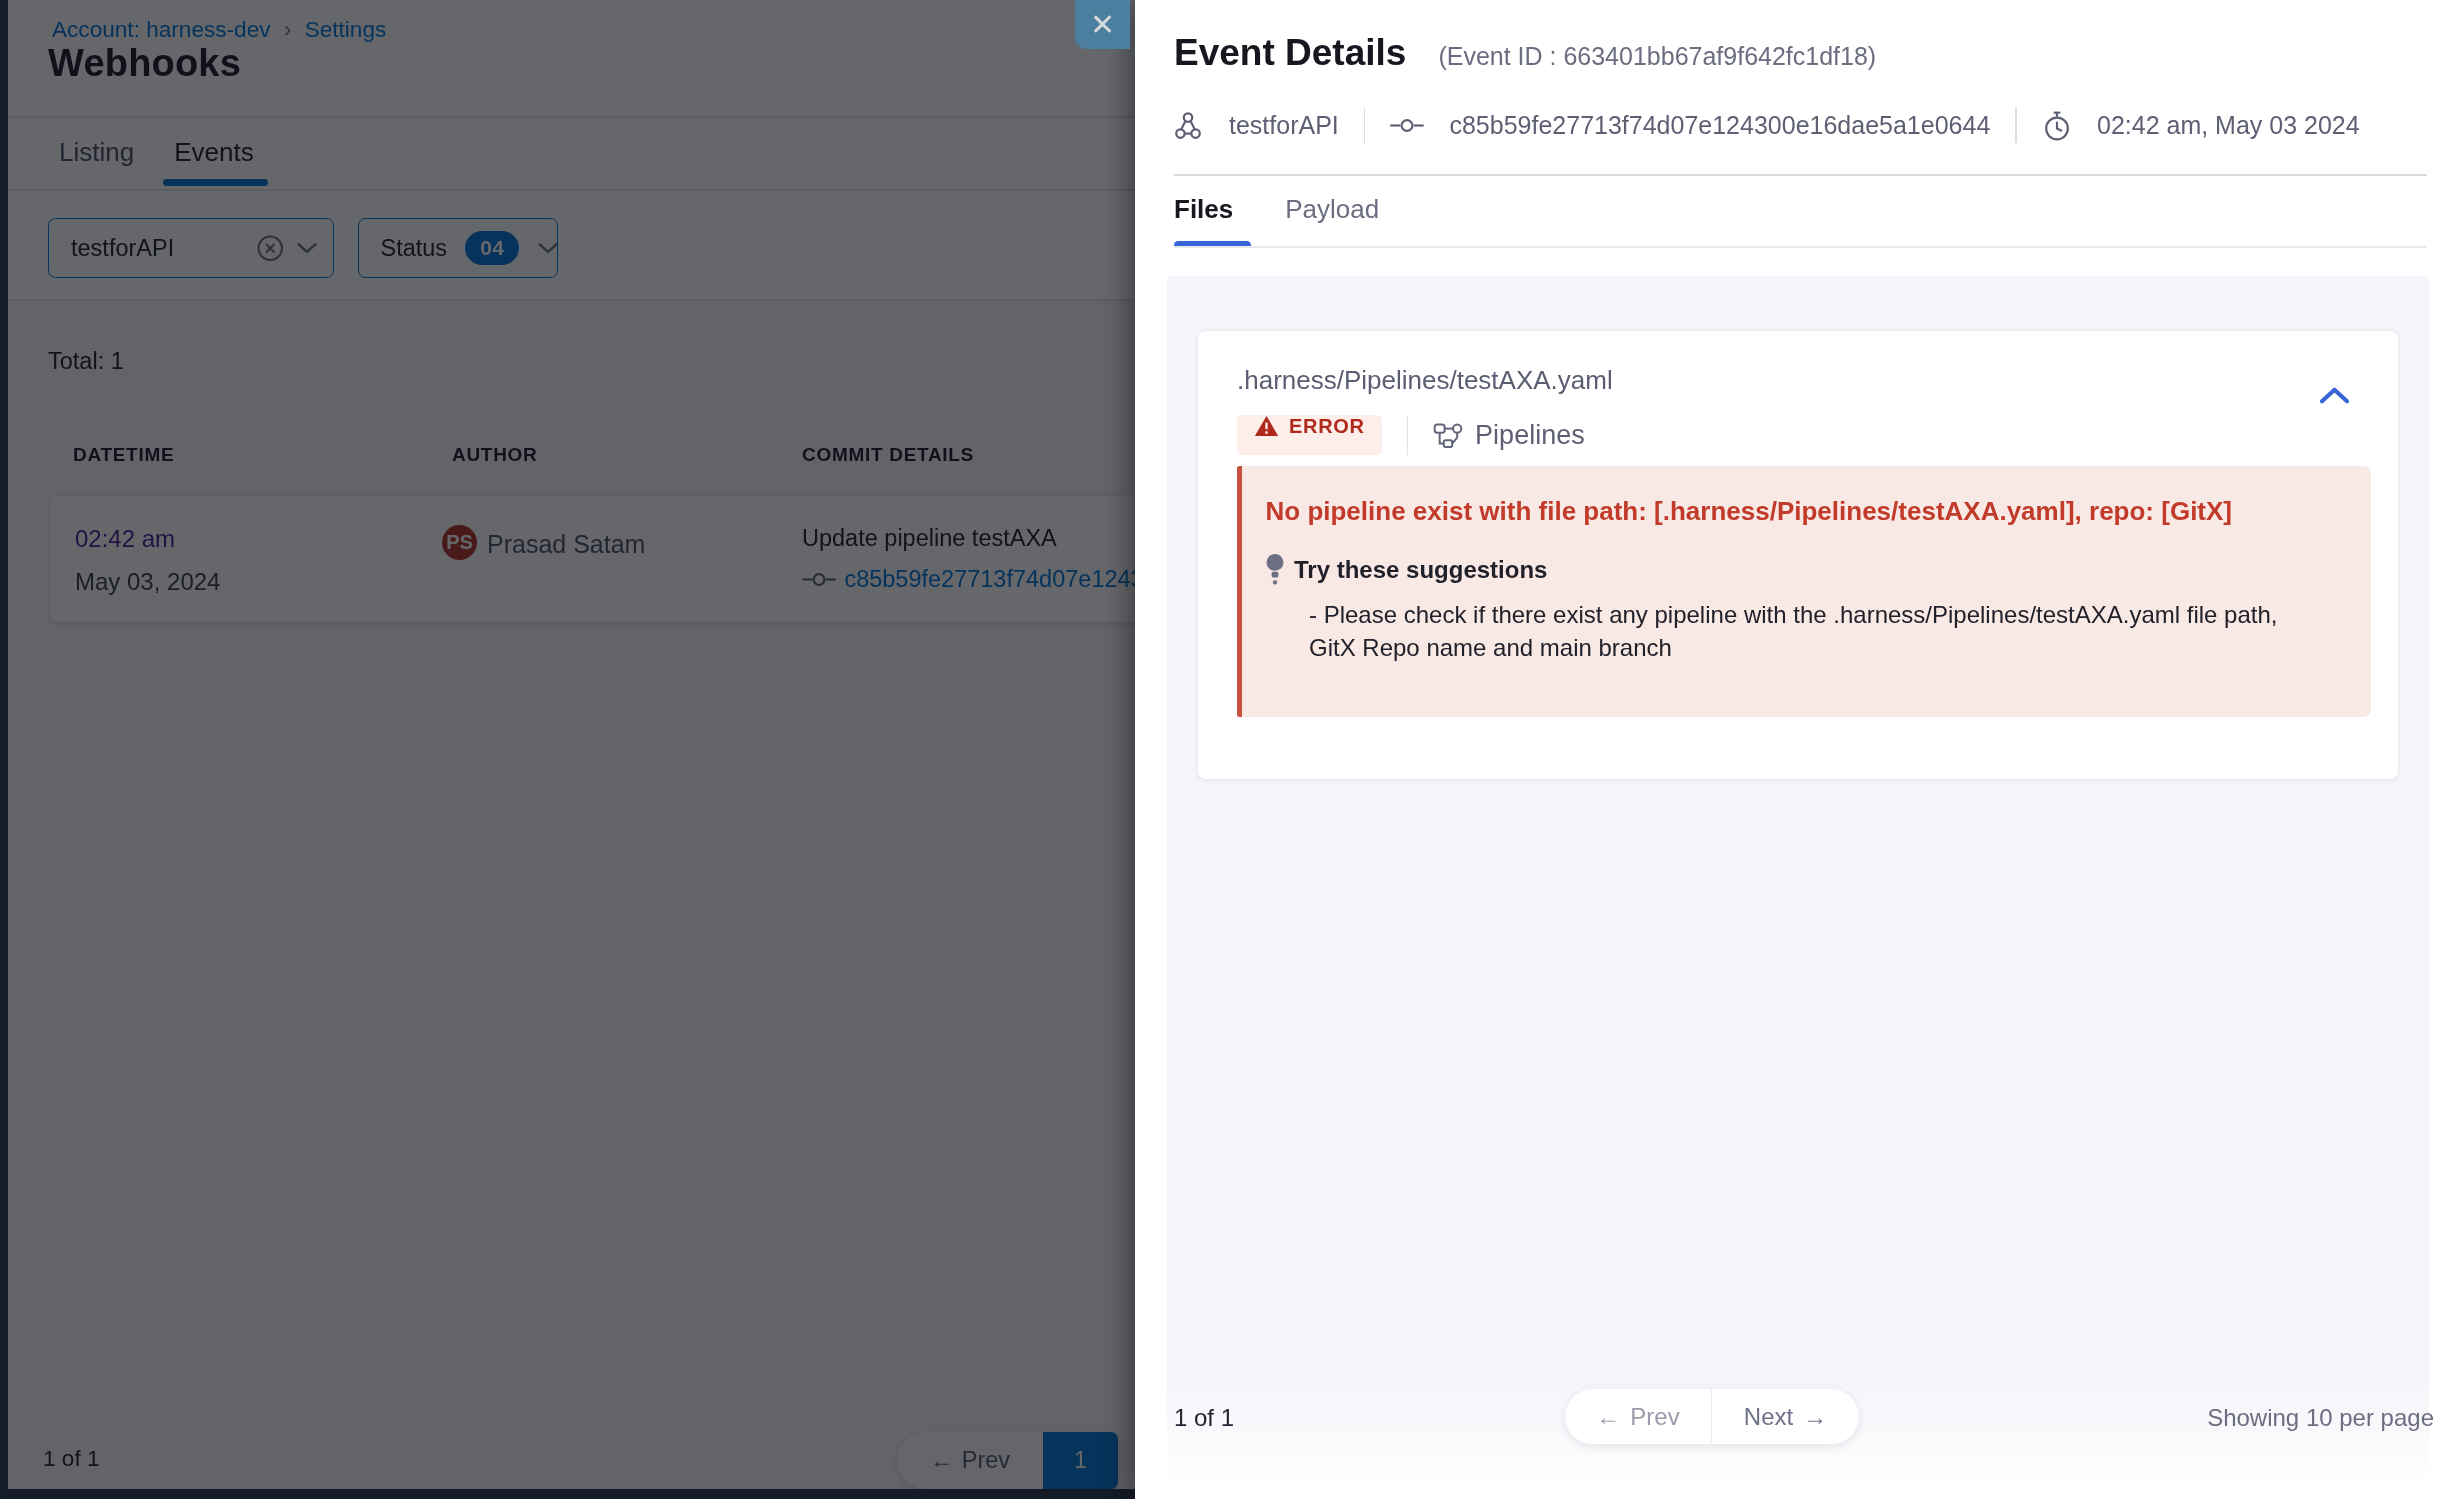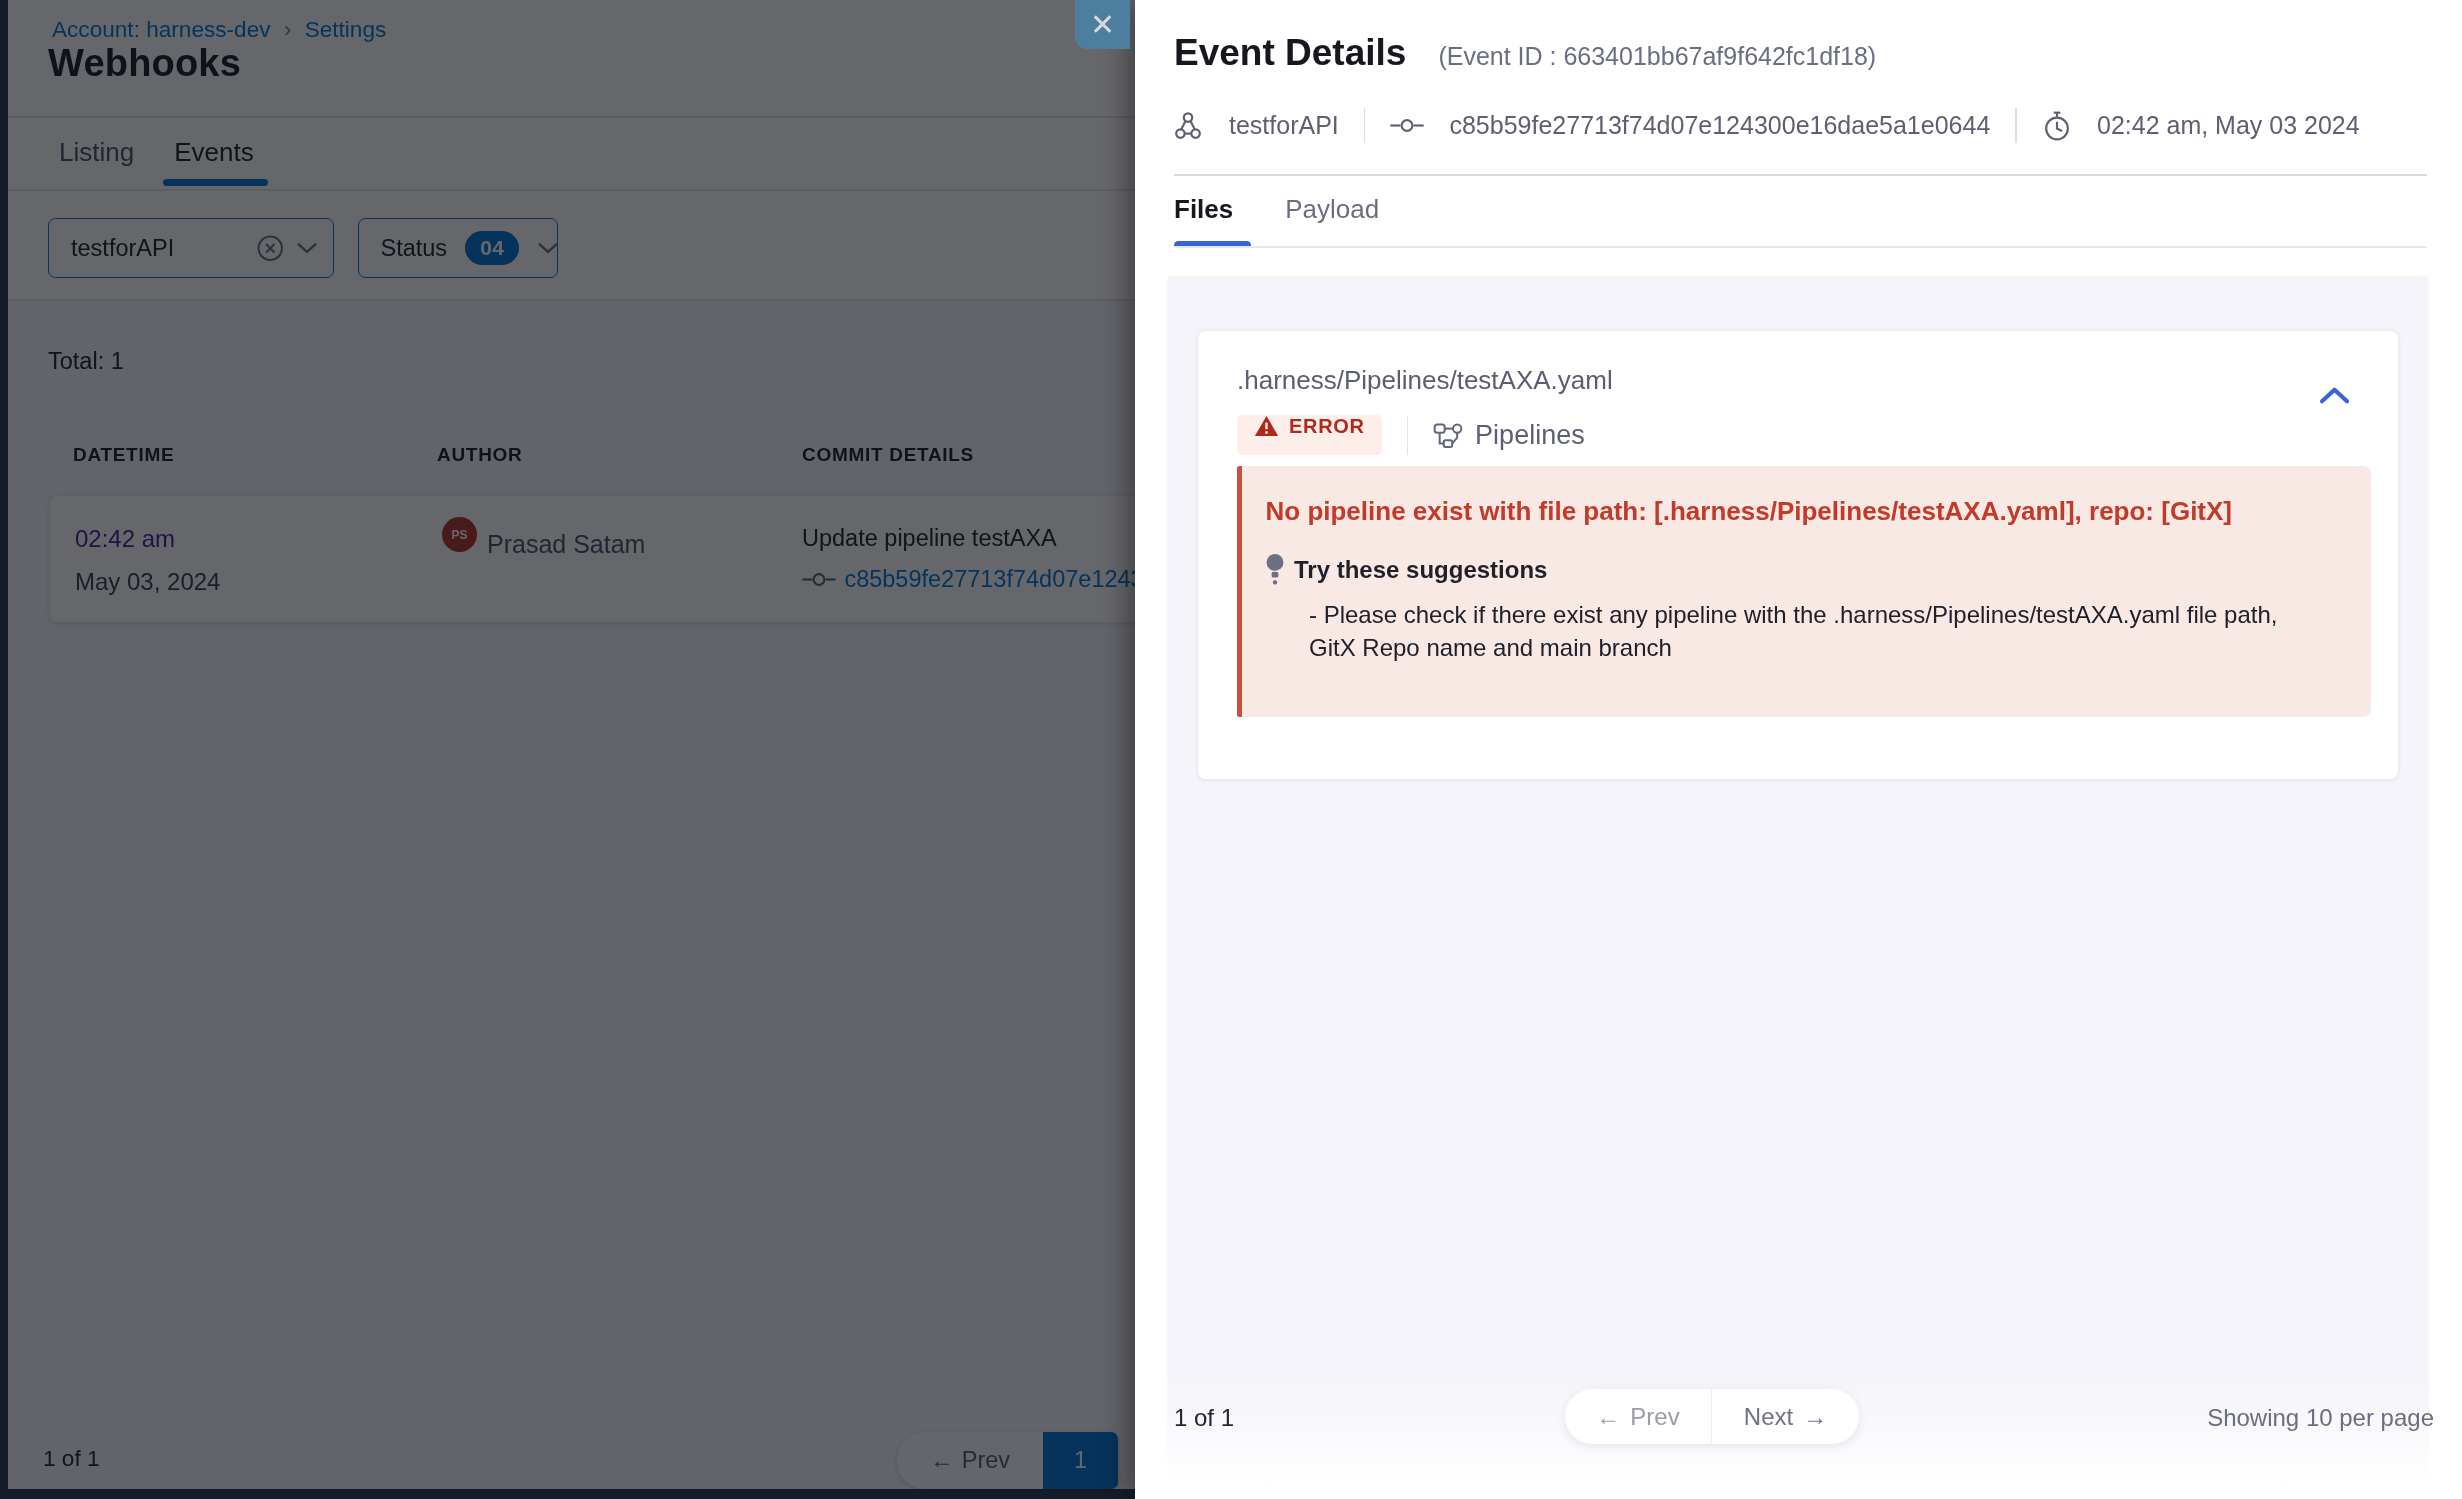--- a/index.html
+++ b/index.html
@@ -38,29 +38,29 @@
   .pill-status { width:200px; padding:0 15px 0 22px; gap:18px; }
   .count-badge { background:var(--accent); color:#ffffff; font-size:21px; font-weight:700;
     border-radius:17px; padding:5px 15px; letter-spacing:0.4px; }
   .filters-divider { position:absolute; left:8.4px; right:0; top:299px; height:1.7px; background:#e3e4ea; }
 
   .total-text { position:absolute; left:48px; top:348px; font-size:23.5px; color:#23242f; }
 
   .thead { position:absolute; top:444px; left:0; width:100%; font-size:19px; font-weight:700;
     color:#1d1e2c; letter-spacing:0.7px; }
   .th-datetime { position:absolute; left:73px; }
-  .th-author   { position:absolute; left:437px;text-align:right; }
+  .th-author   { position:absolute; left:452px;text-align:right; }
   .th-commit   { position:absolute; left:802px; }
 
   .row-card { position:absolute; left:50px; top:496px; width:1960px; height:126px; background:#ffffff;
     border-radius:7.5px; box-shadow:0 1.7px 6.7px rgba(25,30,50,.14); }
   .cell-time { position:absolute; left:25px; top:28.5px; font-size:24px; color:#4c1d95; }
   .cell-date { position:absolute; left:25px; top:72px; font-size:24px; color:#3c3e52; }
-  .avatar { position:absolute; left:392px; top:21px; width:35px; height:35px; border-radius:50%;
-    background:var(--avatar); color:#fff; font-size:12px; font-weight:700;
+  .avatar { position:absolute; left:392px; top:29px; width:35px; height:35px; border-radius:50%;
+    background:var(--avatar); color:#fff; font-size:20px; font-weight:700;
     display:flex; align-items:center; justify-content:center; }
   .cell-author { position:absolute; left:437px; top:34px; font-size:25px; color:#51536a; }
   .cell-commit-msg { position:absolute; left:752px; top:28.5px; font-size:23.5px; color:#23242f; }
   .cell-commit-link { position:absolute; left:752px; top:70px; display:flex; align-items:center; gap:8.4px;
     font-size:23.5px; color:var(--accent); white-space:nowrap; }
 
   .left-footer-count { position:absolute; left:43px; top:1446px; font-size:22.6px; color:#23242f; }
   .left-pager { position:absolute; left:897px; top:1432px; height:57px; display:flex;
     border-radius:28.5px 6.7px 6.7px 28.5px; overflow:hidden; box-shadow:0 1.7px 6.7px rgba(25,30,50,.18); }
   .left-prev { width:146px; background:#fdfdfe; color:#5a5c6e; font-size:23.5px;

